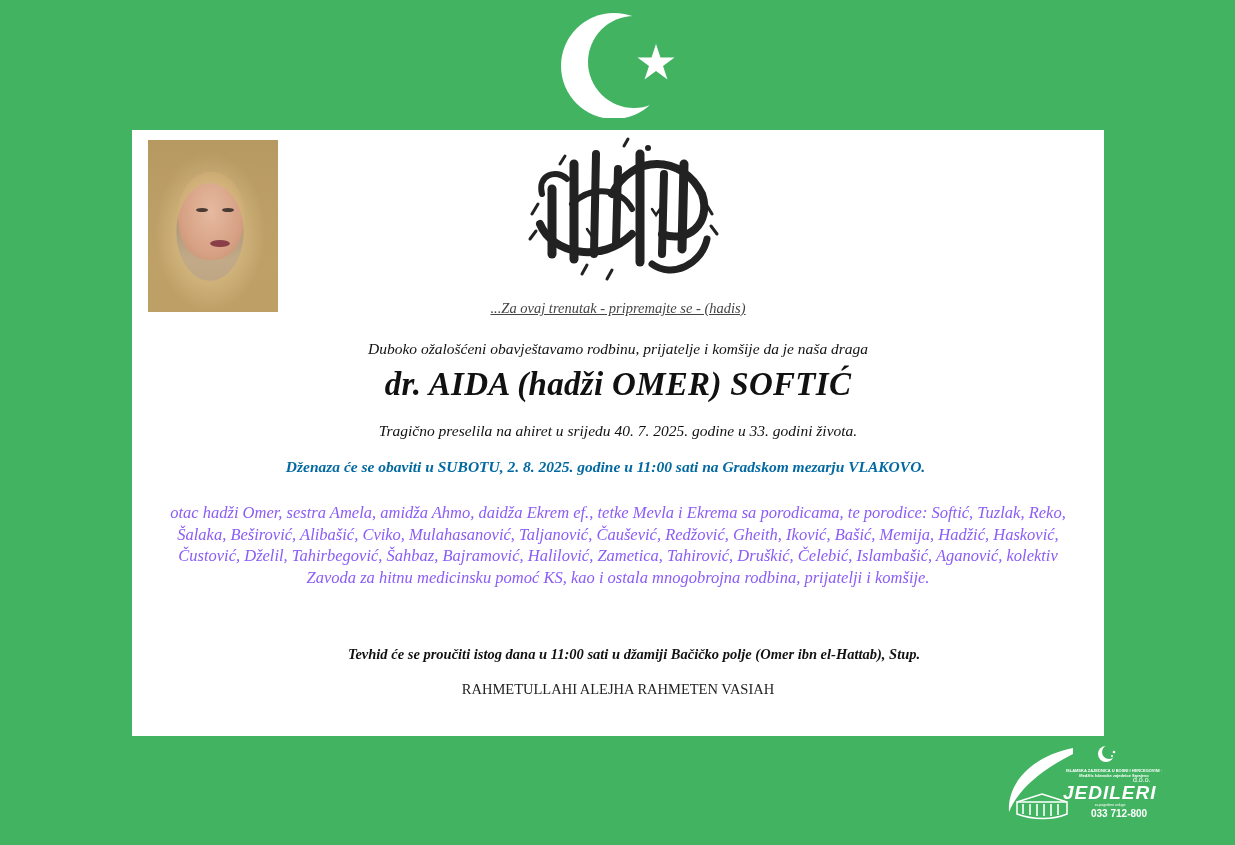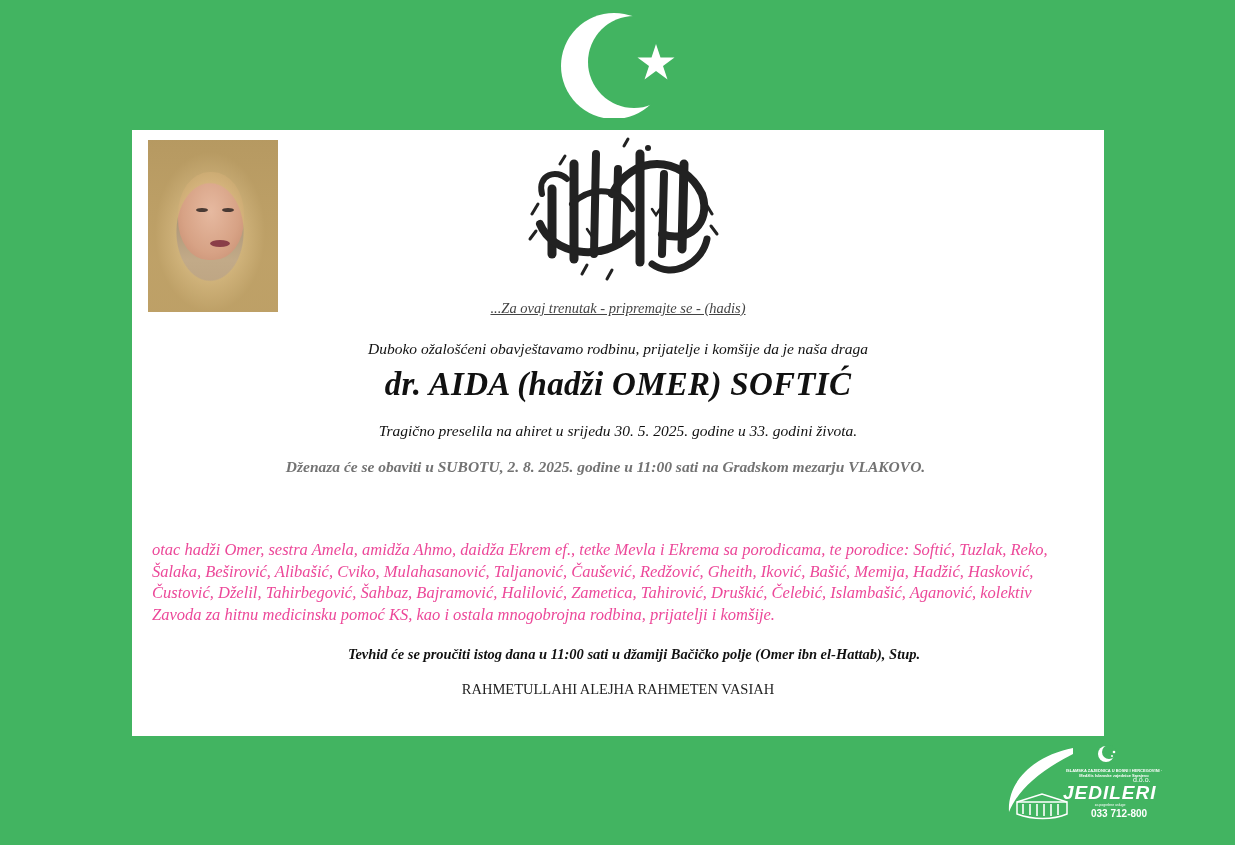--- a/index.html
+++ b/index.html
@@ -54,30 +54,30 @@
       position: absolute; left: 0; top: 236px; width: 972px;
       text-align: center; font-style: italic; font-weight: bold; font-size: 33px; color: #111;
       letter-spacing: 0.3px;
     }
     .passed {
       position: absolute; left: 0; top: 292px; width: 972px;
       text-align: center; font-style: italic; font-size: 15.5px; color: #111;
     }
     .funeral {
       position: absolute; left: 0; top: 328px; width: 947px;
-      text-align: center; font-style: italic; font-weight: bold; font-size: 15.5px; color: #737373;
+      text-align: center; font-style: italic; font-weight: bold; font-size: 15.5px; color: #0369a1;
     }
     .mourners-title {
       position: absolute; left: 0; top: 366px; width: 972px;
       text-align: center; font-style: italic; font-weight: bold; font-size: 16px; color: #111;
       letter-spacing: 5px;
     }
     .mourners {
-      position: absolute; left: 20px; top: 409px; width: 932px;
-      text-align: left; font-style: italic; font-size: 16.5px; line-height: 21.5px; color: #ec4899;
+      position: absolute; left: 20px; top: 372px; width: 932px;
+      text-align: center; font-style: italic; font-size: 16.5px; line-height: 21.5px; color: #8b5cf6;
     }
     .tevhid {
       position: absolute; left: 16px; top: 516px; width: 972px;
       text-align: center; font-style: italic; font-weight: bold; font-size: 14.5px; color: #111;
     }
     .closing {
       position: absolute; left: 0; top: 551px; width: 972px;
       text-align: center; font-size: 14.5px; color: #222;
     }
     .logo {
@@ -161,21 +161,21 @@
       <path d="M112 12 l4 -7" stroke-width="3"></path>
       <circle cx="136" cy="14" r="3" fill="#222" stroke="none"></circle>
       <path d="M75 95 l4 6 l4 -6" stroke-width="2.5"></path>
       <path d="M140 75 l4 6 l4 -6" stroke-width="2.5"></path>
     </svg>
   </div>
 
   <div class="hadis">...Za ovaj trenutak - pripremajte se - (hadis)</div>
   <div class="intro">Duboko ožalošćeni obavještavamo rodbinu, prijatelje i komšije da je naša draga</div>
   <div class="name">dr. AIDA (hadži OMER) SOFTIĆ</div>
-  <div class="passed">Tragično preselila na ahiret u srijedu 30. 5. 2025. godine u 33. godini života.</div>
+  <div class="passed">Tragično preselila na ahiret u srijedu 40. 7. 2025. godine u 33. godini života.</div>
   <div class="funeral">Dženaza će se obaviti u SUBOTU, 2. 8. 2025. godine u 11:00 sati na Gradskom mezarju VLAKOVO.</div>
   <div class="mourners">otac hadži Omer, sestra Amela, amidža Ahmo, daidža Ekrem ef., tetke Mevla i Ekrema sa porodicama, te porodice: Softić, Tuzlak, Reko, Šalaka, Beširović, Alibašić, Cviko, Mulahasanović, Taljanović, Čaušević, Redžović, Gheith, Iković, Bašić, Memija, Hadžić, Hasković, Čustović, Dželil, Tahirbegović, Šahbaz, Bajramović, Halilović, Zametica, Tahirović, Druškić, Čelebić, Islambašić, Aganović, kolektiv Zavoda za hitnu medicinsku pomoć KS, kao i ostala mnogobrojna rodbina, prijatelji i komšije.</div>
   <div class="tevhid">Tevhid će se proučiti istog dana u 11:00 sati u džamiji Bačičko polje (Omer ibn el-Hattab), Stup.</div>
   <div class="closing">RAHMETULLAHI ALEJHA RAHMETEN VASIAH</div>
 </div>
 
 <div class="logo">
   <svg width="160" height="86" viewBox="0 0 160 86" style="position:absolute;left:0;top:0;">
     <path d="M70 6 C 30 14, 4 40, 6 70 C 14 50, 34 30, 70 12 Z" fill="#ffffff"></path>
     <path d="M14 72 C 30 78, 50 78, 64 72 L 64 60 L 14 60 Z" fill="none" stroke="#ffffff" stroke-width="1.5"></path>

